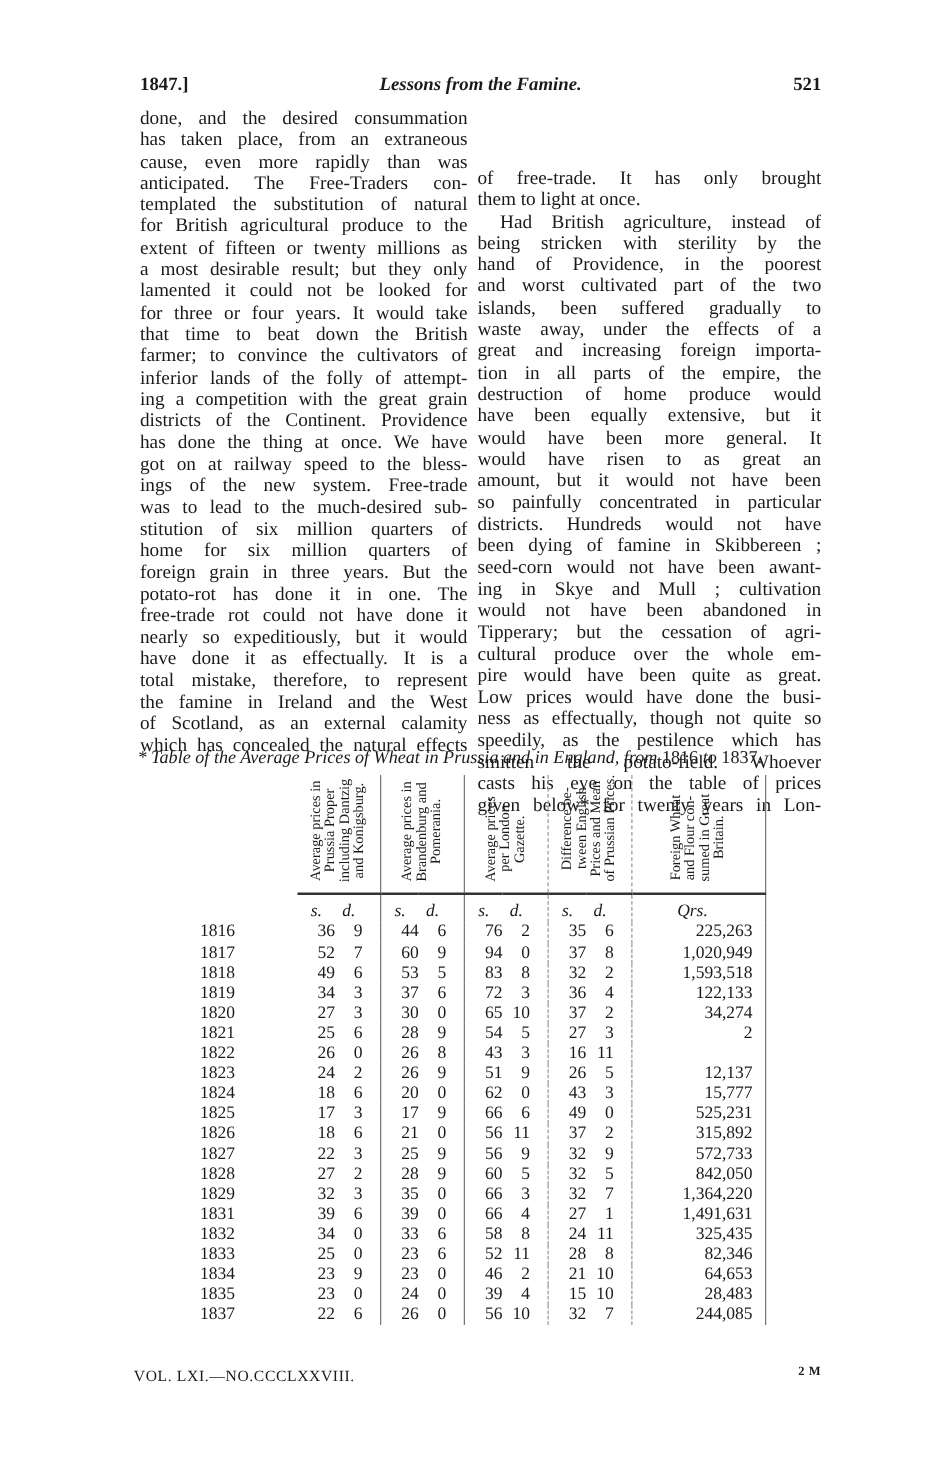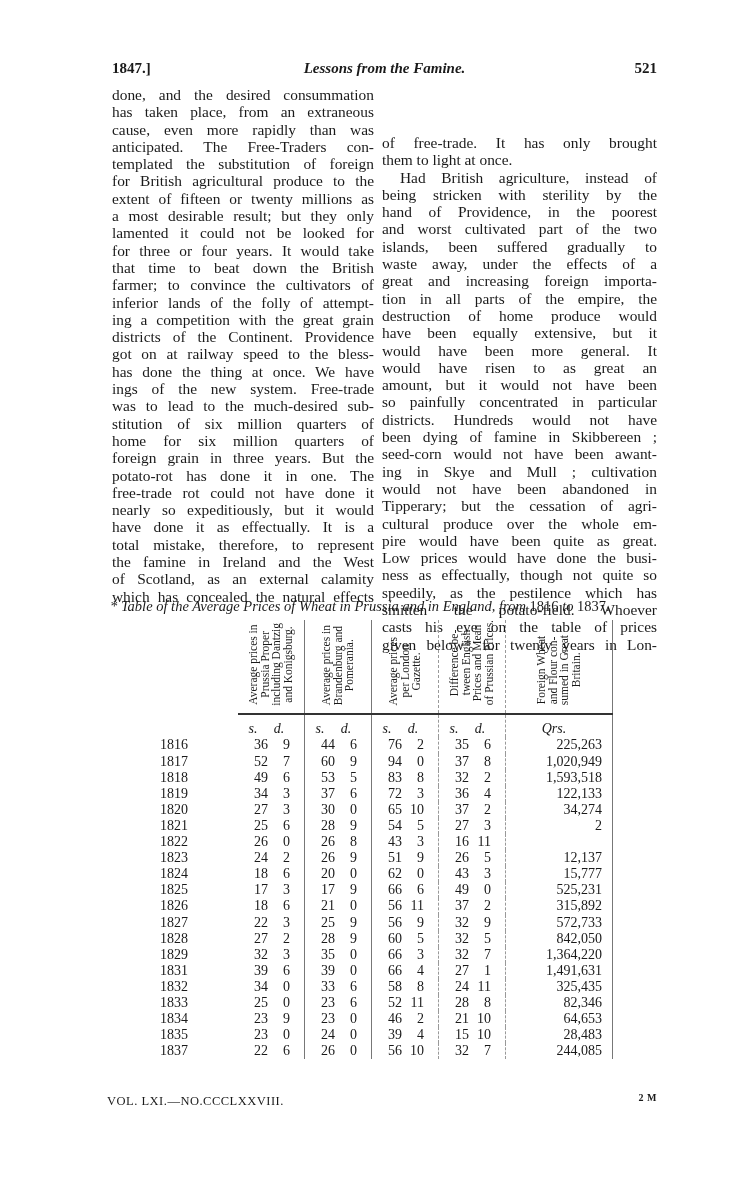--- a/index.html
+++ b/index.html
@@ -44,33 +44,33 @@
     <span class="title">Lessons from the Famine.</span>
     <span class="num">521</span>
   </div>
 
   <div class="columns">
     <div class="col left" id="left-col">
         <span class="line">done, and the desired consummation</span>
         <span class="line">has taken place, from an extraneous</span>
         <span class="line">cause, even more rapidly than was</span>
         <span class="line">anticipated.  The Free-Traders con-</span>
-        <span class="line">templated the substitution of foreign</span>
+        <span class="line">templated the substitution of natural</span>
         <span class="line">for British agricultural produce to the</span>
         <span class="line">extent of fifteen or twenty millions as</span>
         <span class="line">a most desirable result; but they only</span>
         <span class="line">lamented it could not be looked for</span>
         <span class="line">for three or four years.  It would take</span>
         <span class="line">that time to beat down the British</span>
         <span class="line">farmer; to convince the cultivators of</span>
         <span class="line">inferior lands of the folly of attempt-</span>
         <span class="line">ing a competition with the great grain</span>
         <span class="line">districts of the Continent.  Providence</span>
+        <span class="line">has done the thing at once.  We have</span>
         <span class="line">got on at railway speed to the bless-</span>
-        <span class="line">has done the thing at once.  We have</span>
         <span class="line">ings of the new system.  Free-trade</span>
         <span class="line">was to lead to the much-desired sub-</span>
         <span class="line">stitution of six million quarters of</span>
         <span class="line">home for six million quarters of</span>
         <span class="line">foreign grain in three years.  But the</span>
         <span class="line">potato-rot has done it in one.  The</span>
         <span class="line">free-trade rot could not have done it</span>
         <span class="line">nearly so expeditiously, but it would</span>
         <span class="line">have done it as effectually.  It is a</span>
         <span class="line">total mistake, therefore, to represent</span>

